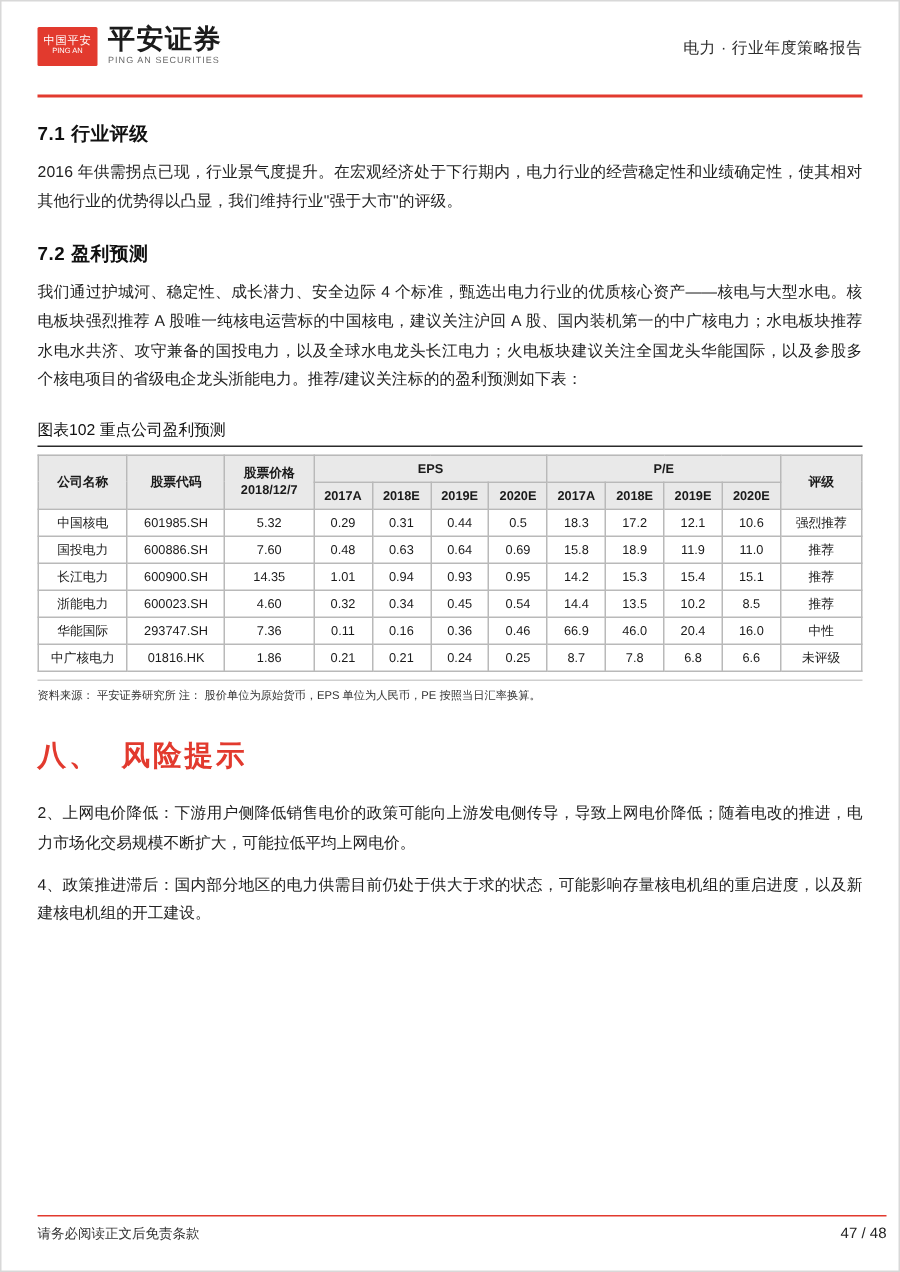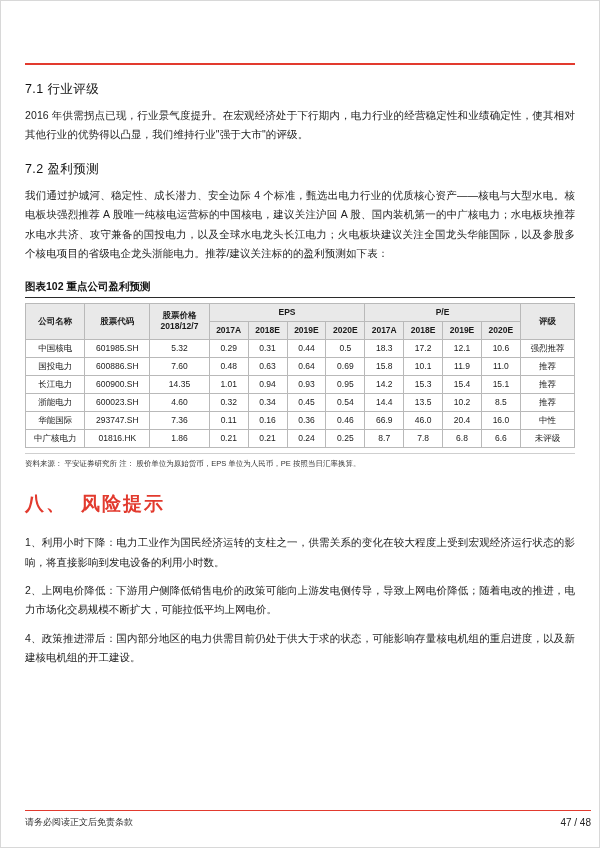--- a/index.html
+++ b/index.html
@@ -40,30 +40,30 @@
     font-size:10.5px;color:#2b2b2b;padding-top:8px;letter-spacing:.4px;
   }
   
   .content{padding:0 24px;}
   h1.sect{
     color:#e23a2e;font-size:19px;font-weight:bold;
     margin:22px 0 16px 0;letter-spacing:2px;
   }
   h1.sect .num{margin-right:14px;}
   h2.sub{
-    font-size:12.5px;font-weight:normal;color:#111;
+    font-size:12.5px;font-weight:bold;color:#111;
     margin:16px 0 8px 0;letter-spacing:.4px;
   }
   p.para{
     font-size:10.5px;line-height:1.85;color:#222;
     margin:0 0 10px 0;text-align:justify;letter-spacing:.1px;
   }
   
   .tbl-title{
-    font-size:10.5px;font-weight:bold;color:#111;
+    font-size:10.5px;font-weight:normal;color:#111;
     margin:16px 0 5px 0;
     border-bottom:1.5px solid #2b2b2b;padding-bottom:3px;
   }
   table.data{
     width:100%;border-collapse:collapse;font-size:8.5px;color:#1a1a1a;
     table-layout:fixed;
   }
   table.data th,table.data td{
     border:0.6px solid #b9b9b9;
     padding:3px 1px;text-align:center;line-height:1.3;
@@ -88,20 +88,31 @@
     font-size:9px;color:#333;
   }
   .footer .pg{font-size:10px;color:#222;}
 </style>
 </head>
 <body>
 
 <div class="page">
 
   <div class="header">
+    <div class="brand">
+      <div class="brand-mark">
+        <span>中国平安</span>
+        <span class="m2">PING AN</span>
+      </div>
+      <div class="brand-text">
+        <span class="brand-cn">平安证券</span>
+        <span class="brand-en">PING AN SECURITIES</span>
+      </div>
+    </div>
+    <div class="header-right">电力 · 行业年度策略报告</div>
   </div>
 
   <div class="content">
 
 
     <h2 class="sub">7.1  行业评级</h2>
     <p class="para">2016 年供需拐点已现，行业景气度提升。在宏观经济处于下行期内，电力行业的经营稳定性和业绩确定性，使其相对其他行业的优势得以凸显，我们维持行业"强于大市"的评级。</p>
 
     <h2 class="sub">7.2  盈利预测</h2>
     <p class="para">我们通过护城河、稳定性、成长潜力、安全边际 4 个标准，甄选出电力行业的优质核心资产——核电与大型水电。核电板块强烈推荐 A 股唯一纯核电运营标的中国核电，建议关注沪回 A 股、国内装机第一的中广核电力；水电板块推荐水电水共济、攻守兼备的国投电力，以及全球水电龙头长江电力；火电板块建议关注全国龙头华能国际，以及参股多个核电项目的省级电企龙头浙能电力。推荐/建议关注标的的盈利预测如下表：</p>
@@ -160,21 +171,21 @@
           </tr>
           <tr>
             <td>国投电力</td>
             <td>600886.SH</td>
             <td>7.60</td>
             <td>0.48</td>
             <td>0.63</td>
             <td>0.64</td>
             <td>0.69</td>
             <td>15.8</td>
-            <td>10.1</td>
+            <td>18.9</td>
             <td>11.9</td>
             <td>11.0</td>
             <td>推荐</td>
           </tr>
           <tr>
             <td>长江电力</td>
             <td>600900.SH</td>
             <td>14.35</td>
             <td>1.01</td>
             <td>0.94</td>
@@ -231,21 +242,20 @@
         </tbody>
     </table>
 
     <div class="src">资料来源：  平安证券研究所   注：  股价单位为原始货币，EPS 单位为人民币，PE 按照当日汇率换算。</div>
 
     <h1 class="sect">
       <span class="num">八、</span><span>风险提示</span>
     </h1>
 
     <div class="risk" id="risk-list">
-        <p>1、利用小时下降：电力工业作为国民经济运转的支柱之一，供需关系的变化在较大程度上受到宏观经济运行状态的影响，将直接影响到发电设备的利用小时数。</p>
         <p>2、上网电价降低：下游用户侧降低销售电价的政策可能向上游发电侧传导，导致上网电价降低；随着电改的推进，电力市场化交易规模不断扩大，可能拉低平均上网电价。</p>
         <p>4、政策推进滞后：国内部分地区的电力供需目前仍处于供大于求的状态，可能影响存量核电机组的重启进度，以及新建核电机组的开工建设。</p>
       </div>
 
   </div>
 
   <div class="footer">
     <span>请务必阅读正文后免责条款</span>
     <span class="pg">47 / 48</span>
   </div>

